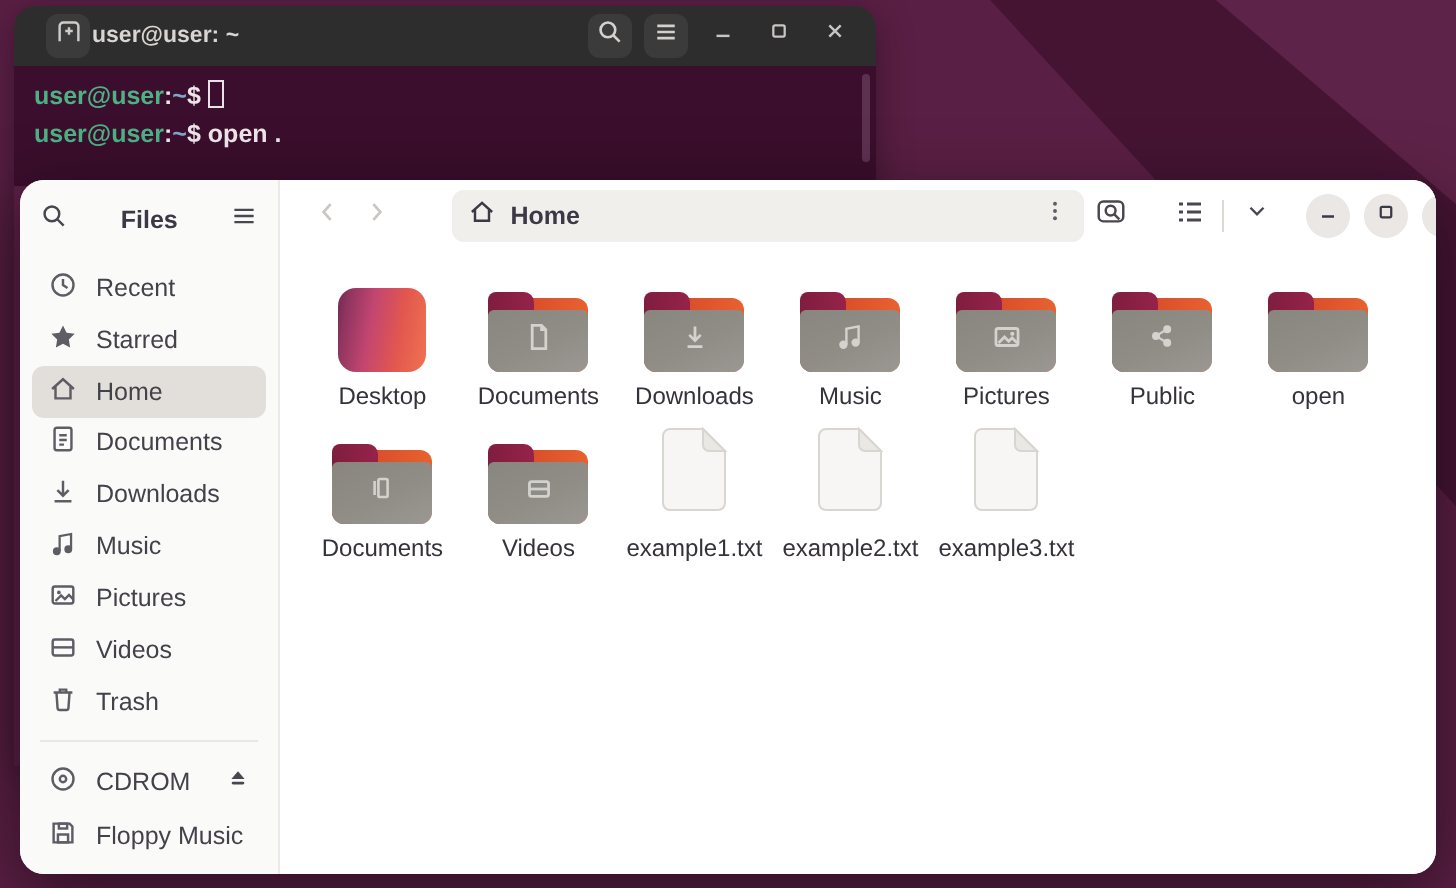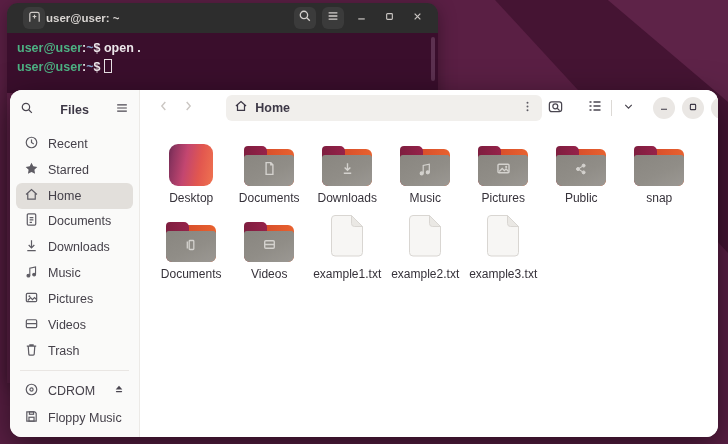--- a/index.html
+++ b/index.html
@@ -134,24 +134,24 @@
       <div class="term-btn flat">
         <span>
           <svg width="13" height="13" viewBox="0 0 16 16" stroke="#c9c5c2" stroke-width="1.5">
               <path d="M4.5 4.5 L11.5 11.5 M11.5 4.5 L4.5 11.5"></path>
             </svg>
         </span>
       </div>
     </div>
     <div class="term-body">
       <div>
+        <span class="t-user">user@user</span><span class="t-sep">:</span><span class="t-path">~</span><span class="t-dollar">$</span><span class="t-cursor"></span>
+      </div>
+      <div>
         <span class="t-user">user@user</span><span class="t-sep">:</span><span class="t-path">~</span><span class="t-dollar">$</span><span class="t-cmd"> </span><span class="t-cmd">open .</span>
-      </div>
-      <div>
-        <span class="t-user">user@user</span><span class="t-sep">:</span><span class="t-path">~</span><span class="t-dollar">$</span><span class="t-cursor"></span>
       </div>
       <div class="term-scrollbar"></div>
     </div>
   </div>
 
   <div class="files">
 
     <div class="sidebar">
       <div class="sb-header">
         <span>
@@ -471,21 +471,21 @@
         </div>
 
         <div class="cell">
           <div class="iconbox">
               <div class="folder">
             <div class="f-back"></div>
                 <div class="f-tab"></div>
             <div class="f-body"></div>
           </div>
             </div>
-          <div class="label">snap</div>
+          <div class="label">open</div>
         </div>
 
         <div class="cell">
           <div class="iconbox">
               <div class="folder">
             <div class="f-back"></div>
                 <div class="f-tab"></div>
             <div class="f-body">
                   <span>
               <svg width="16" height="16" viewBox="0 0 16 16" fill="none" stroke="#d4d2ce" stroke-width="1.3">

